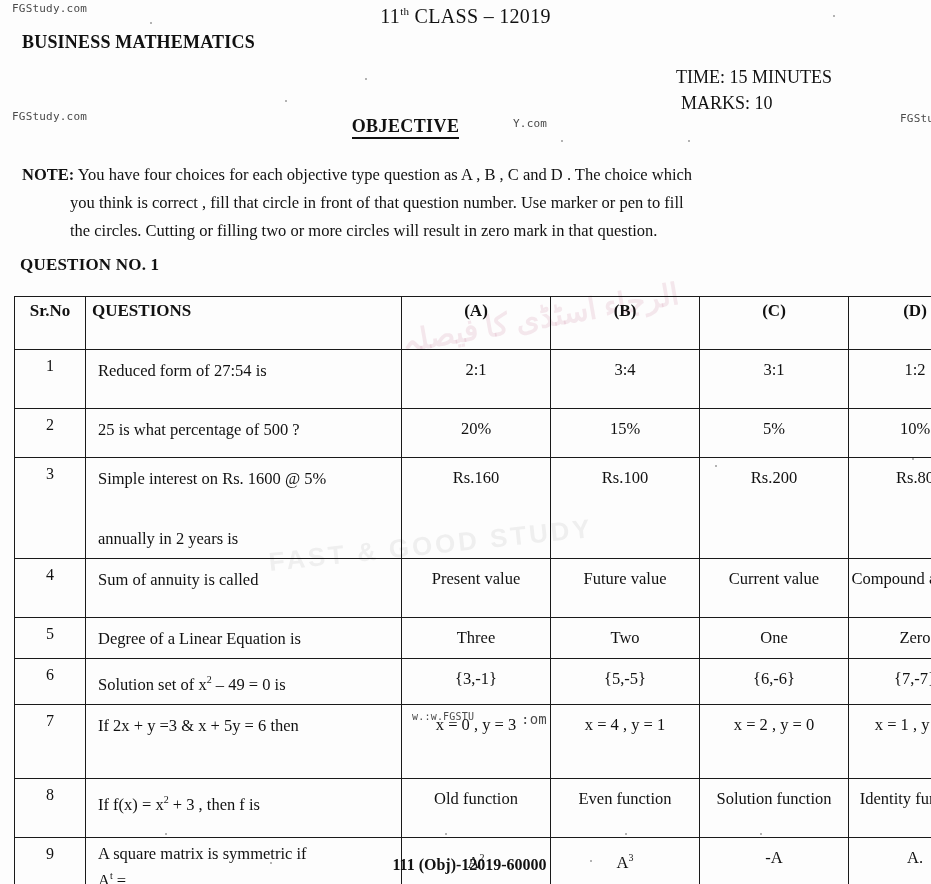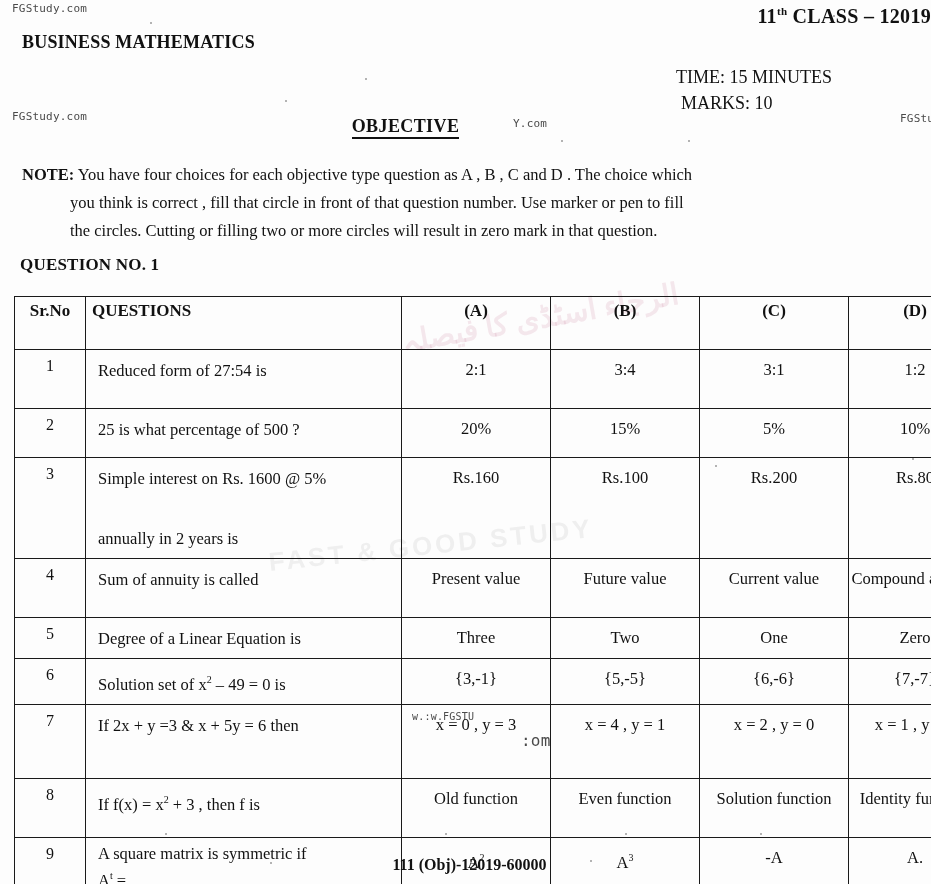--- a/index.html
+++ b/index.html
@@ -67,23 +67,23 @@
     user-select: none;
     pointer-events: none;
   }
 
   
   .hdr-title {
     position: absolute;
     top: 5px;
     left: 0;
     width: 931px;
-    text-align: right;
+    text-align: center;
     font-size: 20px;
-    font-weight: bold;
+    font-weight: normal;
     letter-spacing: 0.3px;
   }
   .hdr-title sup { font-size: 11px; }
   .subject {
     position: absolute;
     top: 32px;
     left: 22px;
     font-size: 18px;
     font-weight: bold;
     letter-spacing: 0.2px;
@@ -208,21 +208,21 @@
 <div id="page">
 
   <div class="wm-big-sub">FAST &amp; GOOD STUDY</div>
   <div class="wm-urdu">الرجاء اسٹڈی کا فیصلہ</div>
 
   <div class="wm-small" style="left:12px;top:2px;">FGStudy.com</div>
   <div class="wm-small" style="left:12px;top:110px;">FGStudy.com</div>
   <div class="wm-small" style="left:513px;top:117px;">Y.com</div>
   <div class="wm-small" style="left:900px;top:112px;">FGStu</div>
   <div class="wm-small" style="left:412px;top:711px;font-size:10px;">w.:w.FGSTU</div>
-  <div class="wm-small" style="left:521px;top:711px;font-size:16px;margin-top:20px;">:om</div>
+  <div class="wm-small" style="left:521px;top:711px;font-size:14px;">:om</div>
 
   <div class="speck" style="left:150px;top:22px;"></div>
   <div class="speck" style="left:833px;top:15px;"></div>
   <div class="speck" style="left:365px;top:78px;"></div>
   <div class="speck" style="left:285px;top:100px;"></div>
   <div class="speck" style="left:700px;top:105px;"></div>
   <div class="speck" style="left:720px;top:106px;"></div>
   <div class="speck" style="left:688px;top:140px;"></div>
   <div class="speck" style="left:561px;top:140px;"></div>
   <div class="speck" style="left:912px;top:458px;"></div>

